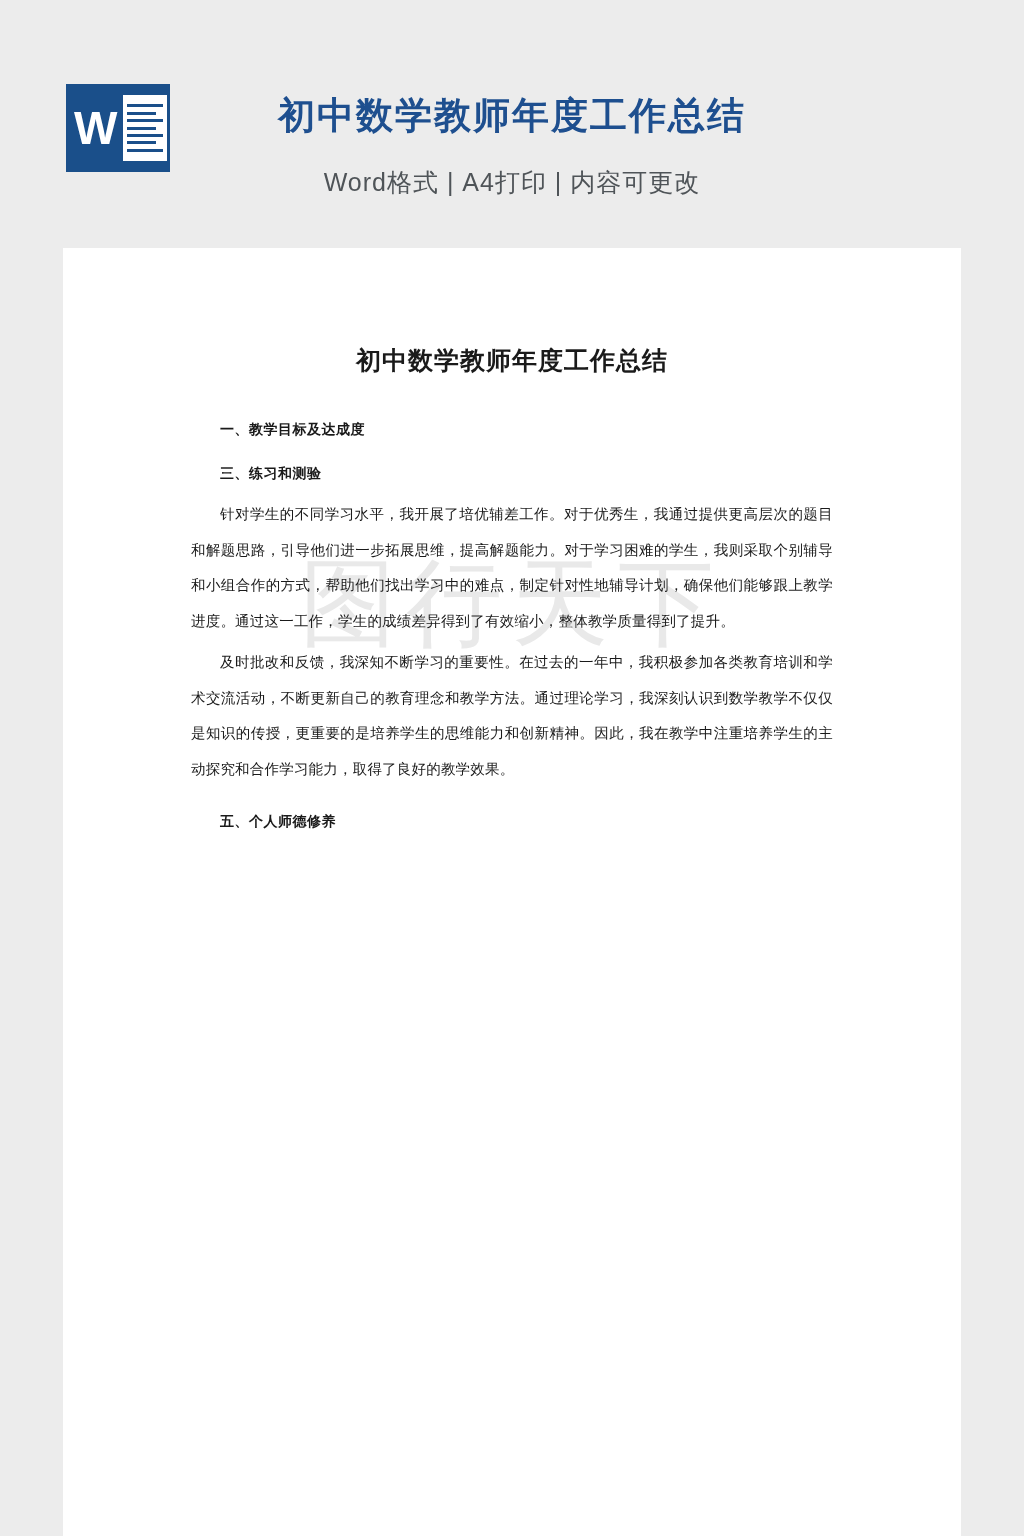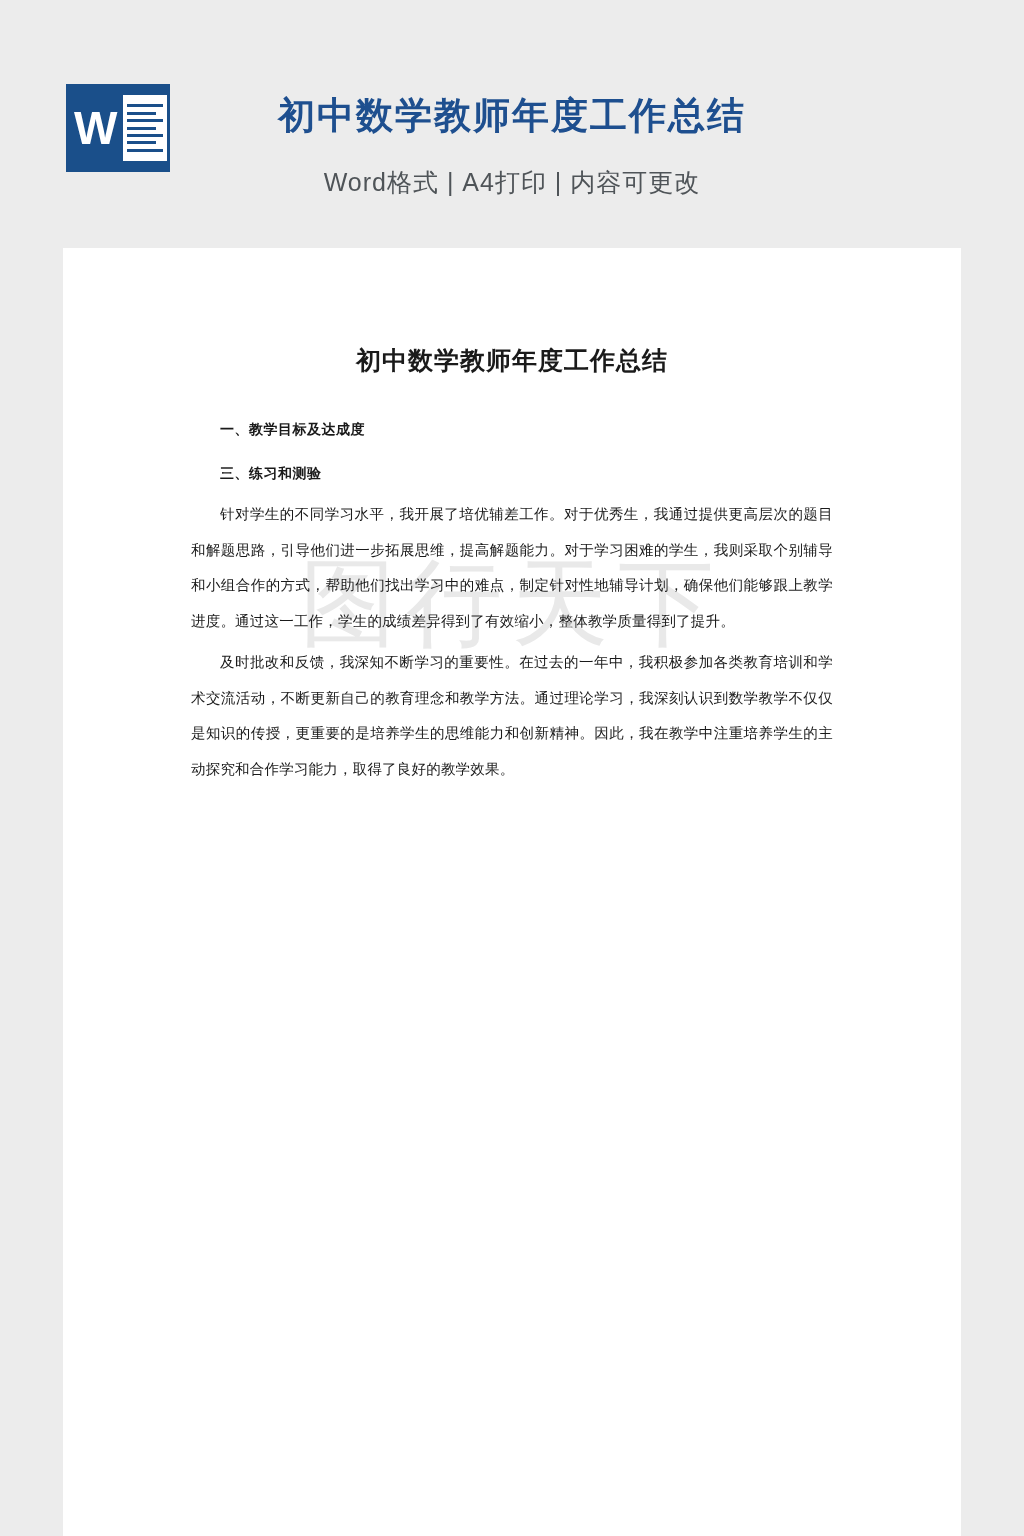--- a/index.html
+++ b/index.html
@@ -166,14 +166,15 @@
     <div class="doc-title">初中数学教师年度工作总结</div>
 
     <div class="sec-heading">一、教学目标及达成度</div>
 
 
     <div class="sec-heading">三、练习和测验</div>
     <p class="para">针对学生的不同学习水平，我开展了培优辅差工作。对于优秀生，我通过提供更高层次的题目和解题思路，引导他们进一步拓展思维，提高解题能力。对于学习困难的学生，我则采取个别辅导和小组合作的方式，帮助他们找出学习中的难点，制定针对性地辅导计划，确保他们能够跟上教学进度。通过这一工作，学生的成绩差异得到了有效缩小，整体教学质量得到了提升。</p>
 
     <p class="para">及时批改和反馈，我深知不断学习的重要性。在过去的一年中，我积极参加各类教育培训和学术交流活动，不断更新自己的教育理念和教学方法。通过理论学习，我深刻认识到数学教学不仅仅是知识的传授，更重要的是培养学生的思维能力和创新精神。因此，我在教学中注重培养学生的主动探究和合作学习能力，取得了良好的教学效果。</p>
 
+    <div class="sec-heading">五、个人师德修养</div>
   </div>
 </div>
 
 </body></html>

